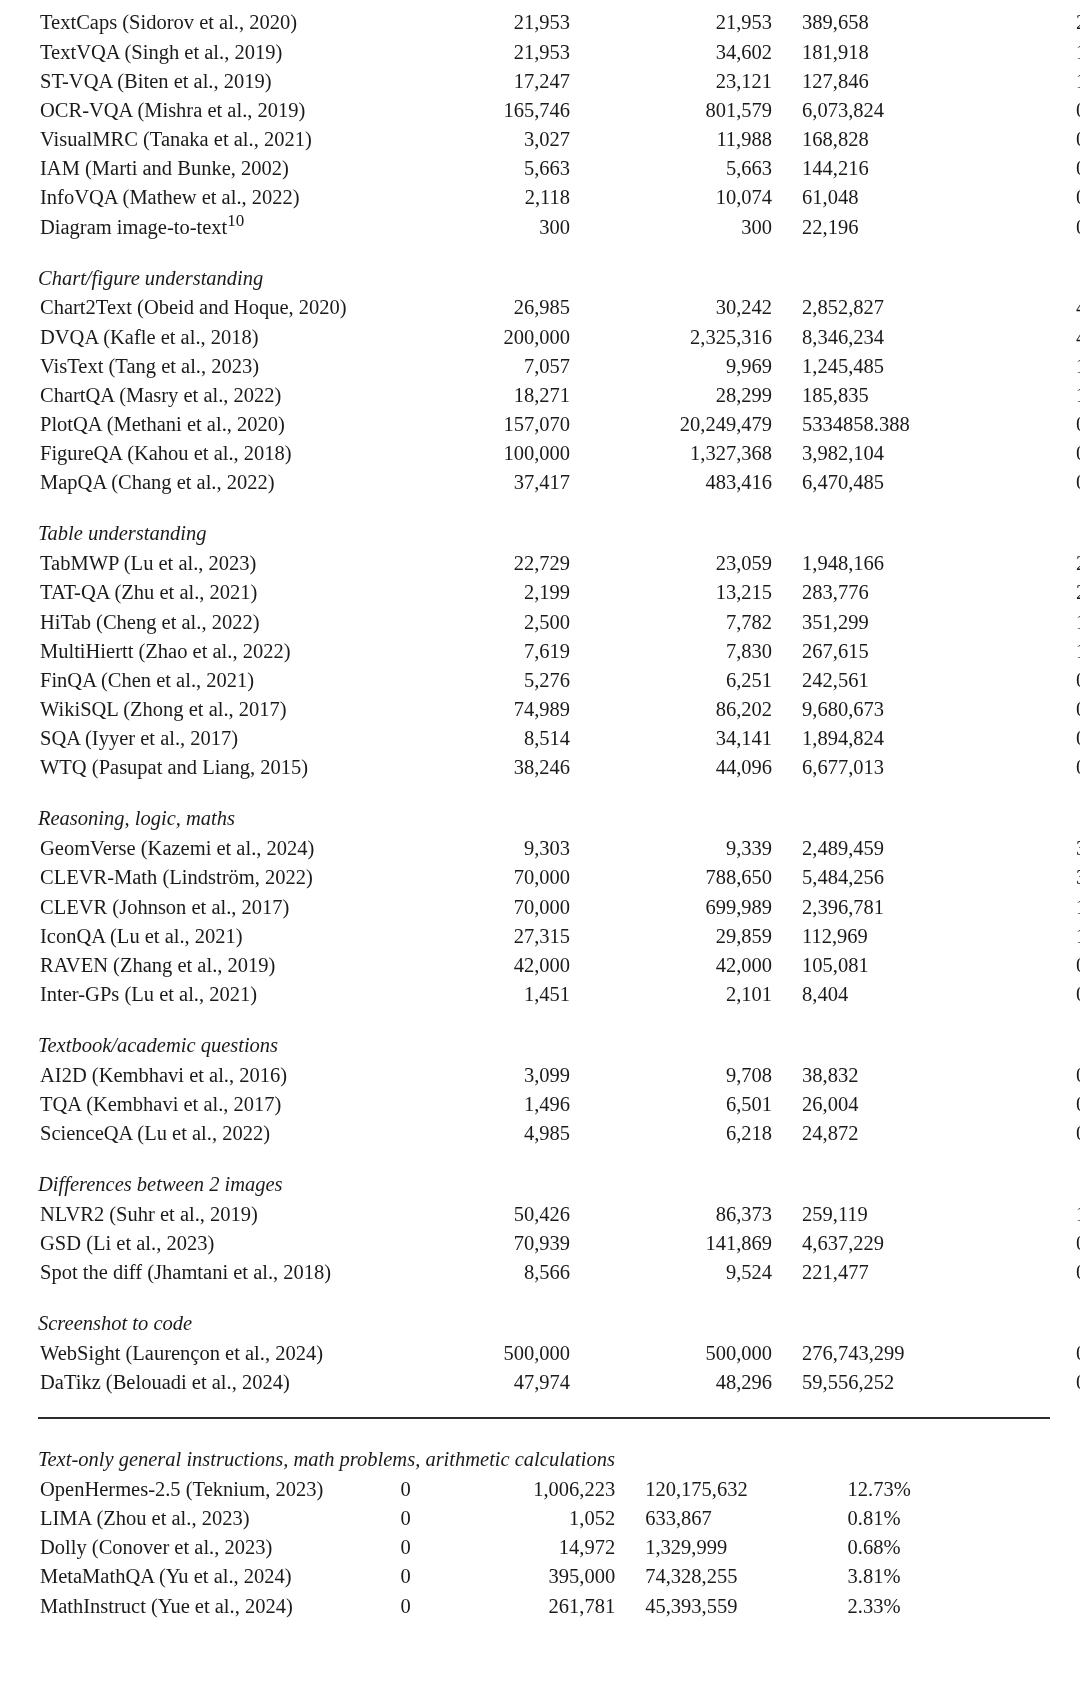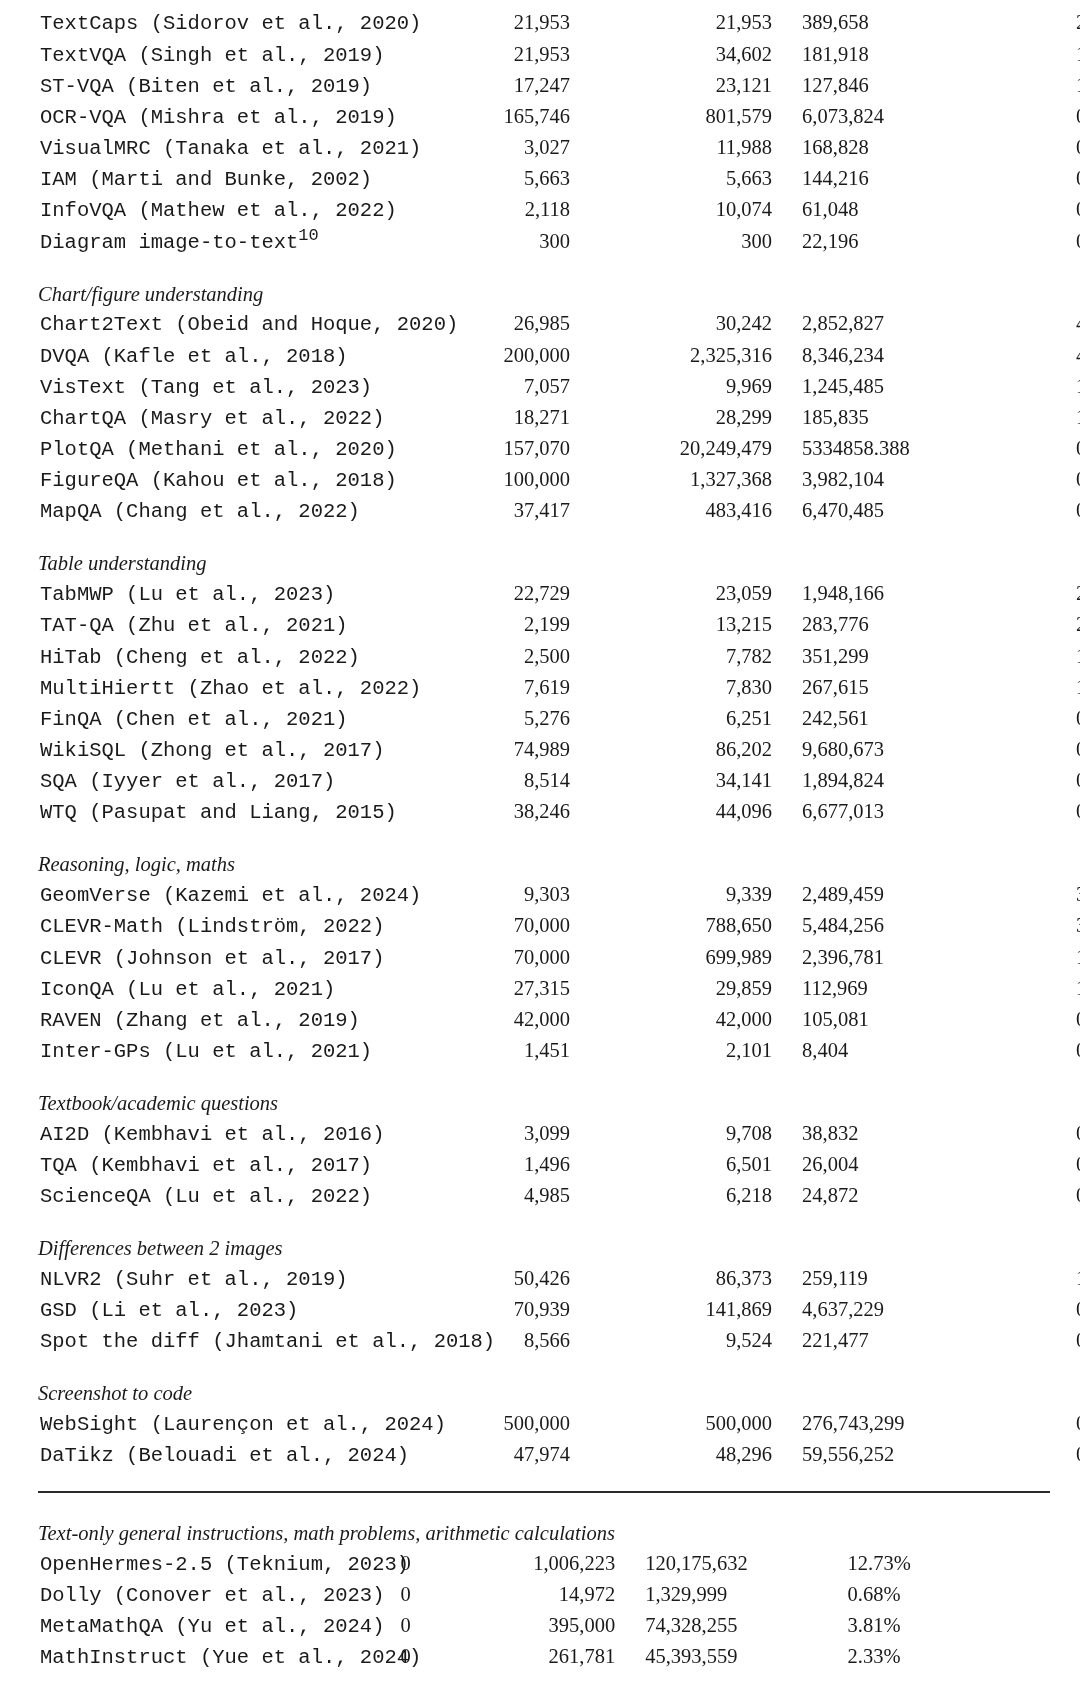--- a/index.html
+++ b/index.html
@@ -26,21 +26,21 @@
     border-collapse: collapse;
     table-layout: fixed;
   }
   table.datatable td {
     font-size: 20.5px;
     line-height: 1.0;
     padding: 4.35px 0;
     vertical-align: baseline;
     white-space: nowrap;
   }
-  .c-name  { width: 380px; text-align: left; padding-left: 2px !important; font-family: Liberation Mono, monospace; }
+  .c-name  { width: 380px; text-align: left; padding-left: 2px !important; }
   .c-imgs  { width: 150px; text-align: right;  padding-right: 32px !important; }
   .c-qa    { width: 170px; text-align: right;  padding-right: 30px !important; }
   .c-tok   { width: 230px;  padding-right: 44px !important; }
   .c-share { width: 120px; text-align: left;  padding-right: 4px !important; }
 
   tr.section-head td {
     font-style: italic;
     font-size: 20.5px;
     padding-top: 26px !important;
     padding-bottom: 5px !important;
@@ -355,20 +355,27 @@
           <td colspan="5">Text-only general instructions, math problems, arithmetic calculations</td>
         </tr>
         <tr>
           <td class="c-name"><span>OpenHermes-2.5 (Teknium, 2023)</span></td>
           <td class="c-imgs">0</td>
           <td class="c-qa">1,006,223</td>
           <td class="c-tok">120,175,632</td>
           <td class="c-share">12.73%</td>
         </tr>
         <tr>
+          <td class="c-name"><span>LIMA (Zhou et al., 2023)</span></td>
+          <td class="c-imgs">0</td>
+          <td class="c-qa">1,052</td>
+          <td class="c-tok">633,867</td>
+          <td class="c-share">0.81%</td>
+        </tr>
+        <tr>
           <td class="c-name"><span>Dolly (Conover et al., 2023)</span></td>
           <td class="c-imgs">0</td>
           <td class="c-qa">14,972</td>
           <td class="c-tok">1,329,999</td>
           <td class="c-share">0.68%</td>
         </tr>
         <tr>
           <td class="c-name"><span>MetaMathQA (Yu et al., 2024)</span></td>
           <td class="c-imgs">0</td>
           <td class="c-qa">395,000</td>

